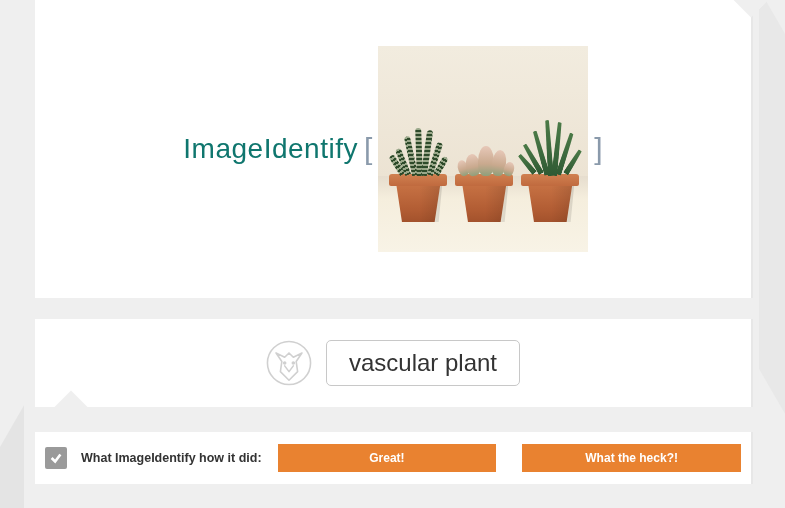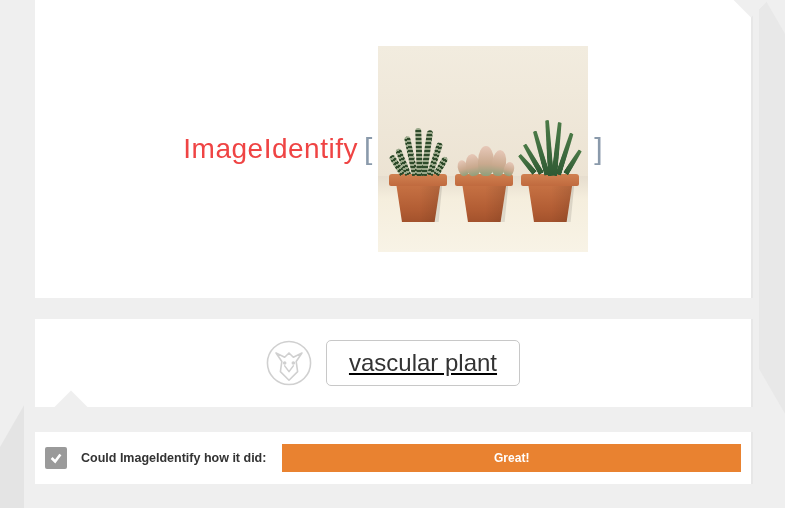--- a/index.html
+++ b/index.html
@@ -32,21 +32,21 @@
   .expr {
     position: absolute;
     left: 0; top: 0; width: 100%; height: 100%;
     display: flex;
     align-items: center;
     justify-content: center;
     gap: 6px;
   }
   .fn-name {
     font-size: 28px;
-    color: #ef4444;
+    color: #0f766e;
     font-weight: 400;
     letter-spacing: 0.5px;
   }
   .bracket {
     font-size: 30px;
     color: #8a9aab;
     font-weight: 300;
   }
   .image-slot {
     width: 210px;
@@ -139,21 +139,20 @@
     left: 35px;
     top: 319px;
     width: 716px;
     height: 88px;
     background: #ffffff;
     display:flex;
     align-items:center;
     justify-content:center;
     gap: 14px;
     box-shadow: 2px 0 0 rgba(0,0,0,0.03);
-    text-decoration: underline;
   }
   .lower-notch {
     position: absolute;
     left: 18px;
     bottom: -27px;
     width: 36px; height: 36px;
     background: #efefef;
     transform: rotate(45deg);
   }
   .wolf-icon {
@@ -298,17 +297,18 @@
   </span>
   <div class="result-box">vascular plant</div>
 </div>
 
 <div class="feedback-bar">
   <div class="check">
     <svg viewBox="0 0 16 16">
         <path d="M3 8 L7 12 L13 4"></path>
       </svg>
   </div>
-  <span class="feedback-label">Could ImageIdentify how it did:</span>
+  <span class="feedback-label">What ImageIdentify how it did:</span>
   <div class="btns">
     <button class="fbtn">Great!</button>
+    <button class="fbtn">What the heck?!</button>
   </div>
 </div>
 
 </body></html>

